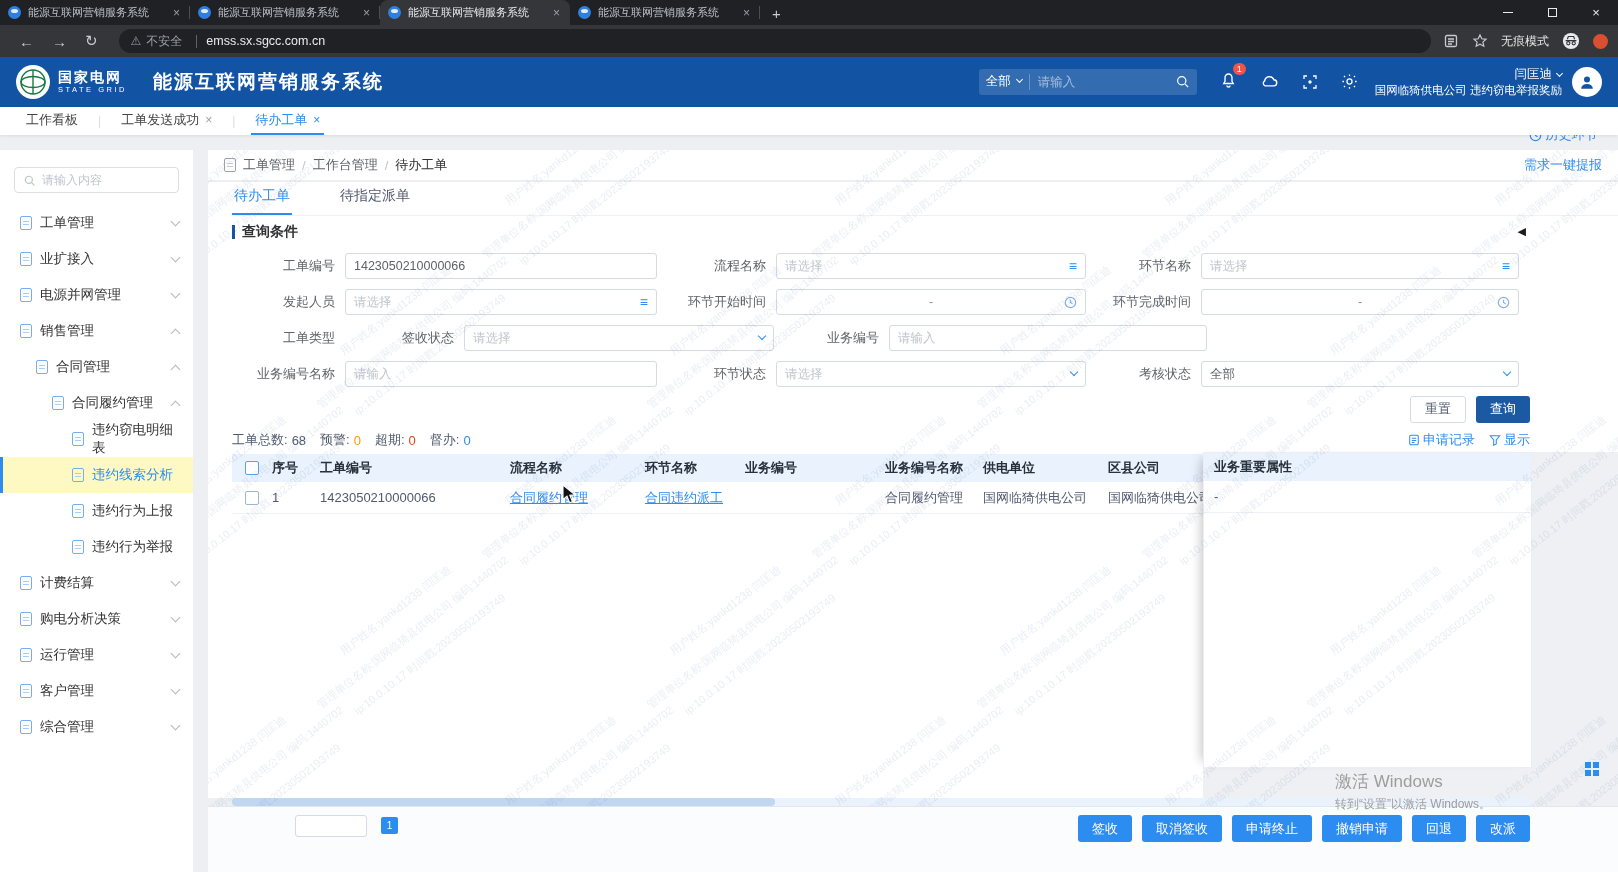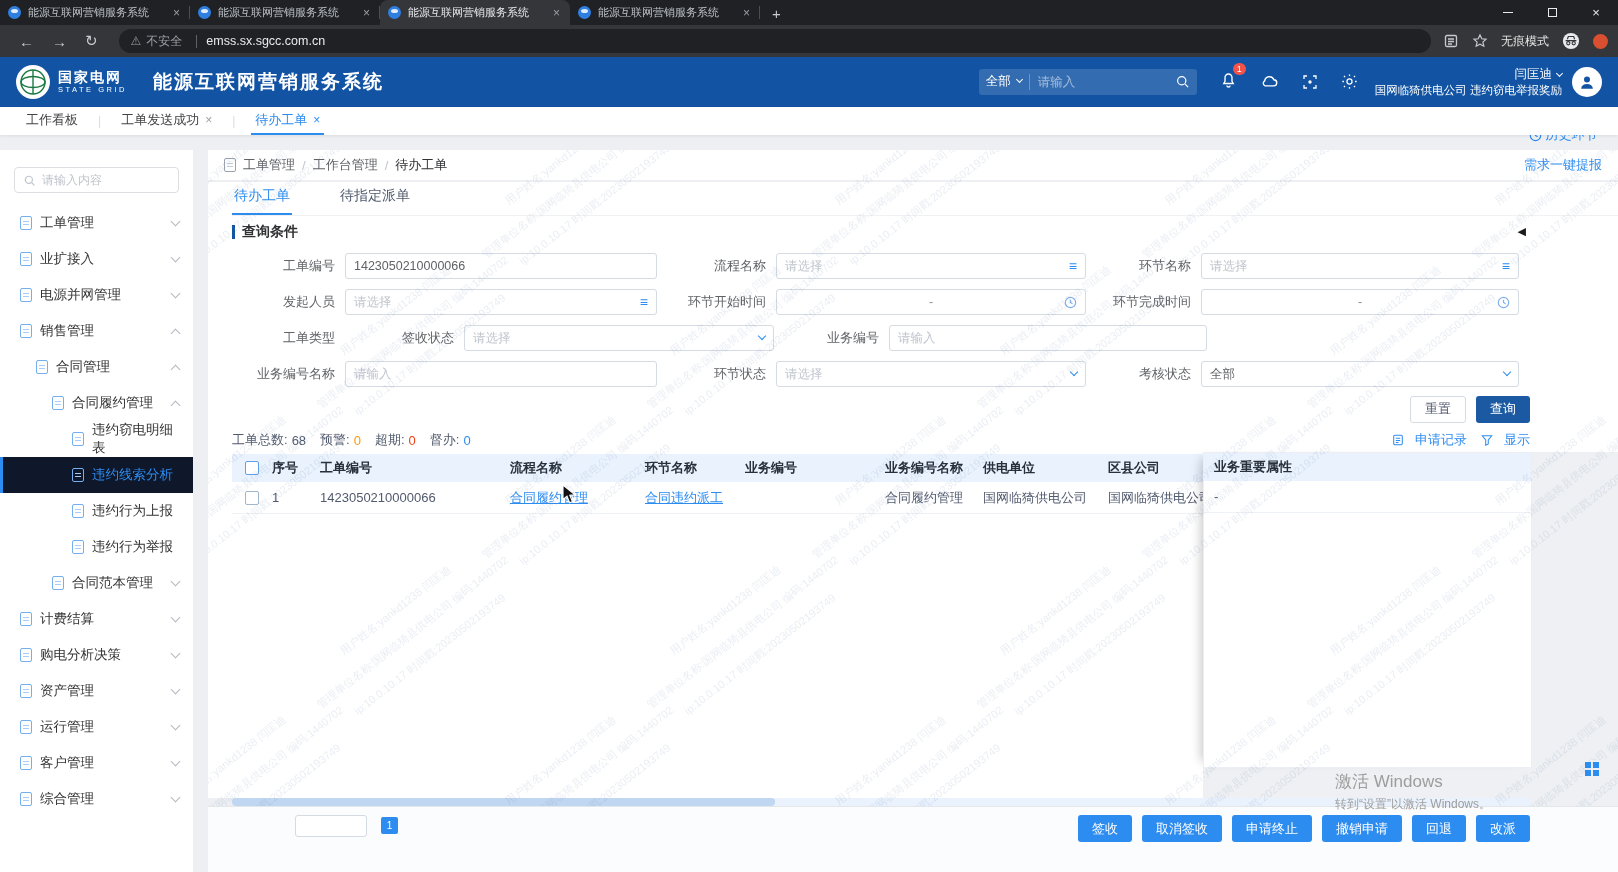--- a/index.html
+++ b/index.html
@@ -68,21 +68,21 @@
   .sidebar { width:193px; background:#fff; margin-right:15px; overflow:hidden; }
   .sb-search { margin:17px 14px 12px; height:26px; border:1px solid #dcdee2; border-radius:4px; display:flex; align-items:center; padding:0 8px; gap:6px; }
   .sb-search input { border:0; outline:0; font-size:12px; width:110px; color:#666; }
   .sb-search input::placeholder { color:#bfc4cc; }
   .mi { height:36px; display:flex; align-items:center; font-size:13.5px; color:#333; position:relative; padding-right:14px; }
   .mi .doc { width:12px; height:14px; border:1px solid #74aff0; border-radius:2px; margin-right:8px; flex:0 0 12px;
     background-image:linear-gradient(#a9cdf6,#a9cdf6),linear-gradient(#a9cdf6,#a9cdf6); background-repeat:no-repeat;
     background-size:6px 1px,6px 1px; background-position:2px 4px,2px 7px; }
   .mi.l1 { padding-left:20px; } .mi.l2 { padding-left:36px; } .mi.l3 { padding-left:52px; } .mi.l4 { padding-left:72px; }
   .mi .chev { margin-left:auto; }
-  .mi.active { background:#0f172a; color:#2d8cf0; }
+  .mi.active { background:#fef9c3; color:#2d8cf0; }
   .mi.active::before { content:""; position:absolute; left:0; top:0; bottom:0; width:3px; background:#2d8cf0; }
   .chev { width:7px; height:7px; border-right:1.5px solid #b4b9c2; border-bottom:1.5px solid #b4b9c2; display:inline-block; transform:rotate(45deg); margin-top:-4px; }
   .chev.up { transform:rotate(225deg); margin-top:4px; }
   .chev.blue { border-color:#2d8cf0; width:6px; height:6px; }
   .chev.white { border-color:#fff; width:5px; height:5px; }
 
   .main { flex:1; position:relative; }
   .crumbrow { height:30px; background:#fff; display:flex; align-items:center; padding:0 16px; font-size:13px; color:#606266; }
   .crumbrow .doc { width:12px; height:14px; border:1px solid #9aa3ad; border-radius:2px; margin-right:7px;
     background-image:linear-gradient(#c4cad1,#c4cad1),linear-gradient(#c4cad1,#c4cad1); background-repeat:no-repeat;
@@ -115,21 +115,21 @@
   .btnrow { height:34px; display:flex; align-items:center; justify-content:flex-end; padding-right:88px; gap:10px; }
   .btn { height:27px; border-radius:3px; font-size:13px; display:flex; align-items:center; justify-content:center; padding:0 14px; }
   .btn.ghost { background:#fff; border:1px solid #d5dbe3; color:#515a6e; }
   .btn.primary-dark { background:#1b5aa2; color:#fff; }
   .btn.primary { background:#2d8cf0; color:#fff; }
 
   .statsrow { height:28px; display:flex; align-items:center; font-size:13px; color:#515a6e; }
   .statsrow b { font-weight:normal; margin:0 14px 0 4px; }
   .num-orange { color:#ff9900; } .num-red { color:#ed4014; } .num-blue { color:#2d8cf0; }
   .tlinks { margin-left:auto; display:flex; align-items:center; gap:14px; padding-right:88px; color:#2d8cf0; font-size:13px; }
-  .tlinks .lk { display:flex; align-items:center; gap:11px; }
+  .tlinks .lk { display:flex; align-items:center; gap:3px; }
 
   .tbl { width:976px; font-size:13px; }
   .trh { display:flex; align-items:center; height:28px; background:#e9f2fd; color:#28303b; font-weight:bold; }
   .trd { display:flex; align-items:center; height:32px; background:#fff; border-bottom:1px solid #eef1f5; color:#515a6e; }
   .c0{width:40px;display:flex;justify-content:center;} .c1{width:48px;} .c2{width:190px;} .c3{width:135px;} .c4{width:100px;}
   .c5{width:140px;} .c6{width:98px;} .c7{width:125px;} .c8{width:100px;overflow:hidden;white-space:nowrap;}
   .cb { width:14px; height:14px; border:1px solid #9fb6cd; border-radius:2px; background:#fff; }
   .tlink { color:#2d8cf0; text-decoration:underline; }
 
   
@@ -347,38 +347,28 @@
           <span>违约线索分析</span>
         </div>
       <div class="mi l4">
           <span class="doc"></span>
           <span>违约行为上报</span>
         </div>
       <div class="mi l4">
           <span class="doc"></span>
           <span>违约行为举报</span>
         </div>
-      <div class="mi l3">
-          <span class="doc"></span>
-          <span>合同范本管理</span>
-          <i class="chev"></i>
-        </div>
       <div class="mi l1">
           <span class="doc"></span>
           <span>计费结算</span>
           <i class="chev"></i>
         </div>
       <div class="mi l1">
           <span class="doc"></span>
           <span>购电分析决策</span>
-          <i class="chev"></i>
-        </div>
-      <div class="mi l1">
-          <span class="doc"></span>
-          <span>资产管理</span>
           <i class="chev"></i>
         </div>
       <div class="mi l1">
           <span class="doc"></span>
           <span>运行管理</span>
           <i class="chev"></i>
         </div>
       <div class="mi l1">
           <span class="doc"></span>
           <span>客户管理</span>

